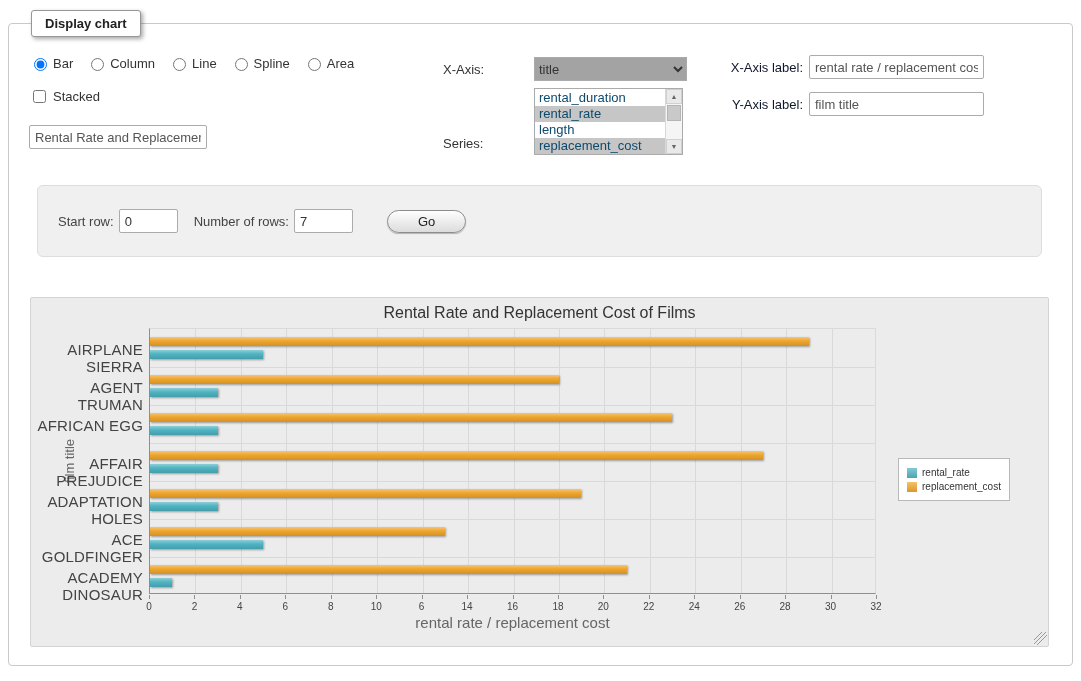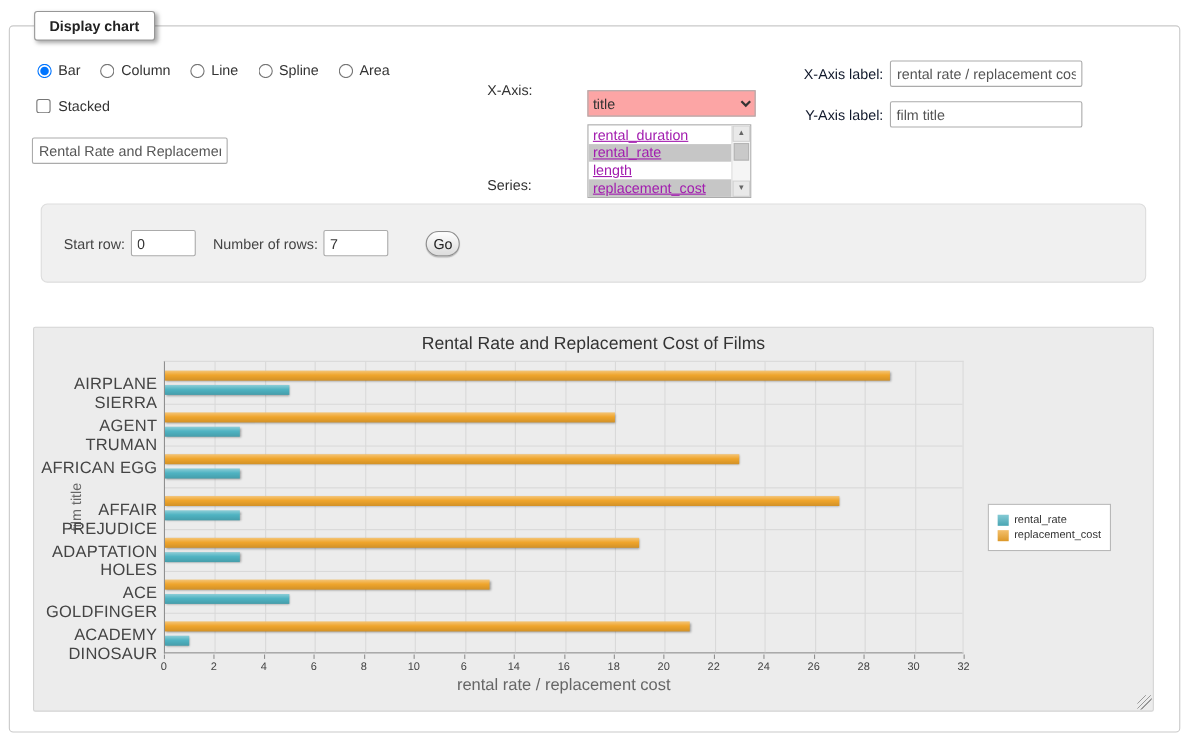--- a/index.html
+++ b/index.html
@@ -27,48 +27,48 @@
     border:1px solid #ababab; border-radius:2px; height:24px; padding:3px 5px;
     font-family:"Liberation Sans", sans-serif; font-size:13px; color:#555; background:#fff;
   }
   .title-input { position:absolute; left:6px; top:88px; width:178px; }
   .mid-col { position:absolute; left:420px; top:0; }
   .mid-col .row { display:flex; }
   .mid-col .lbl { width:86px; text-align:left; margin-right:5px; color:#333; }
   .row1 { margin-top:20px; align-items:center; }
   .row2 { margin-top:7px; align-items:flex-end; }
   .row2 .lbl { margin-bottom:4px; }
-  select.xsel { width:153px; height:24px; font-family:"Liberation Sans", sans-serif; font-size:13px; color:#333; border:1px solid #ababab; background:#fca5a5;margin-top:25px; }
+  select.xsel { width:153px; height:24px; font-family:"Liberation Sans", sans-serif; font-size:13px; color:#333; border:1px solid #ababab; background:#a3a3a3; }
   .listbox {
     width:149px; height:67px; border:1px solid #ababab; background:#fff;
     display:flex; overflow:hidden;
   }
   .listbox .options { flex:1; padding-top:1px; }
-  .listbox .opt { height:16px; line-height:15px; padding:0 4px; color:#a21caf; white-space:nowrap;text-decoration:underline; }
+  .listbox .opt { height:16px; line-height:15px; padding:0 4px; color:#0c4a6e; white-space:nowrap; }
   .listbox .opt.sel { background:#c6c6c6; }
   .sb { width:17px; border-left:1px solid #d8d8d8; background:#f5f5f5; display:flex; flex-direction:column; }
   .sb-btn { height:15px; background:#e9e9e9; border:1px solid #d0d0d0; font-size:7px; color:#666;
             display:flex; align-items:center; justify-content:center; }
   .sb-track { flex:1; position:relative; background:#f5f5f5; }
   .sb-thumb { position:absolute; left:1px; right:1px; top:1px; height:16px; background:#c9c9c9; border:1px solid #b5b5b5; }
   .right-col { position:absolute; left:690px; top:0; }
   .right-col .row { display:flex; align-items:center; }
   .right-col .lbl { width:90px; text-align:right; margin-right:6px; color:#0f172a; }
   .right-col input { width:175px; }
   .rrow1 { margin-top:18px; }
   .rrow2 { margin-top:13px; }
   
   .rows-panel {
     margin:8px 16px 0 14px; background:#f0f0f0; border:1px solid #ddd; border-radius:6px;
     padding:23px 20px; display:flex; align-items:center;
   }
   .rows-panel .plbl { color:#444; margin-right:5px; }
   .rows-panel input { width:59px; margin-right:16px; color:#333; }
   button.go {
-    margin-left:18px; padding:3px 6px; border:1px solid #8c8c8c; border-radius:12px;
+    margin-left:18px; padding:3px 30px; border:1px solid #8c8c8c; border-radius:12px;
     background:linear-gradient(#fefefe,#dcdcdc); font-family:"Liberation Sans", sans-serif;
     font-size:13px; color:#222; box-shadow:0 1px 1px rgba(0,0,0,.25); cursor:pointer;
   }
   
   .chart-wrap {
     position:relative; margin:40px 9px 0 7px; height:350px;
     background:#ececec; border:1px solid #d4d4d4; border-radius:2px;
   }
   .chart-title { position:absolute; top:6px; left:0; width:100%; text-align:center; font-size:16px; color:#333; }
   .plot {

